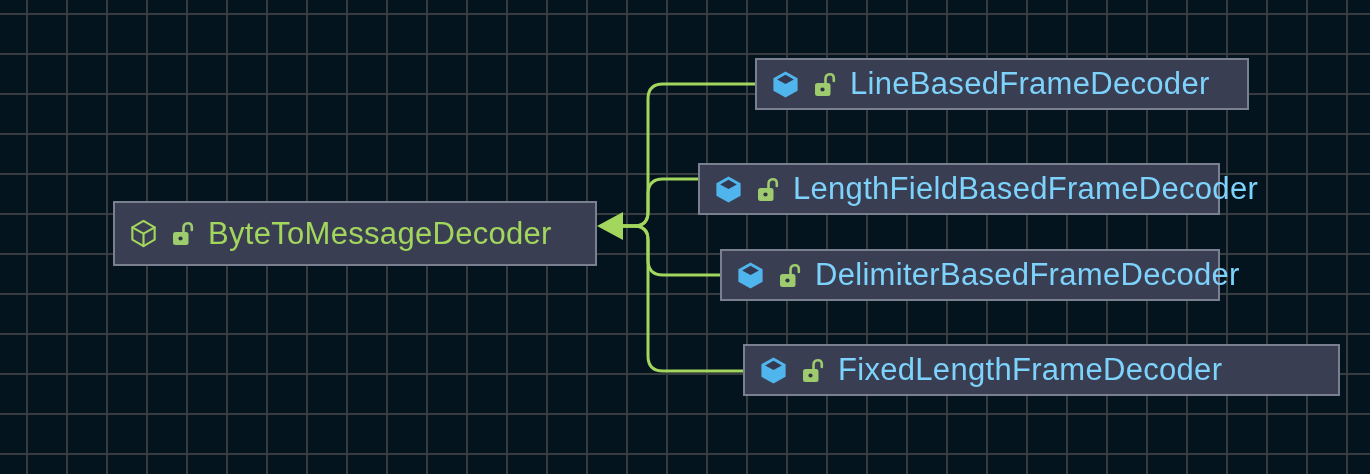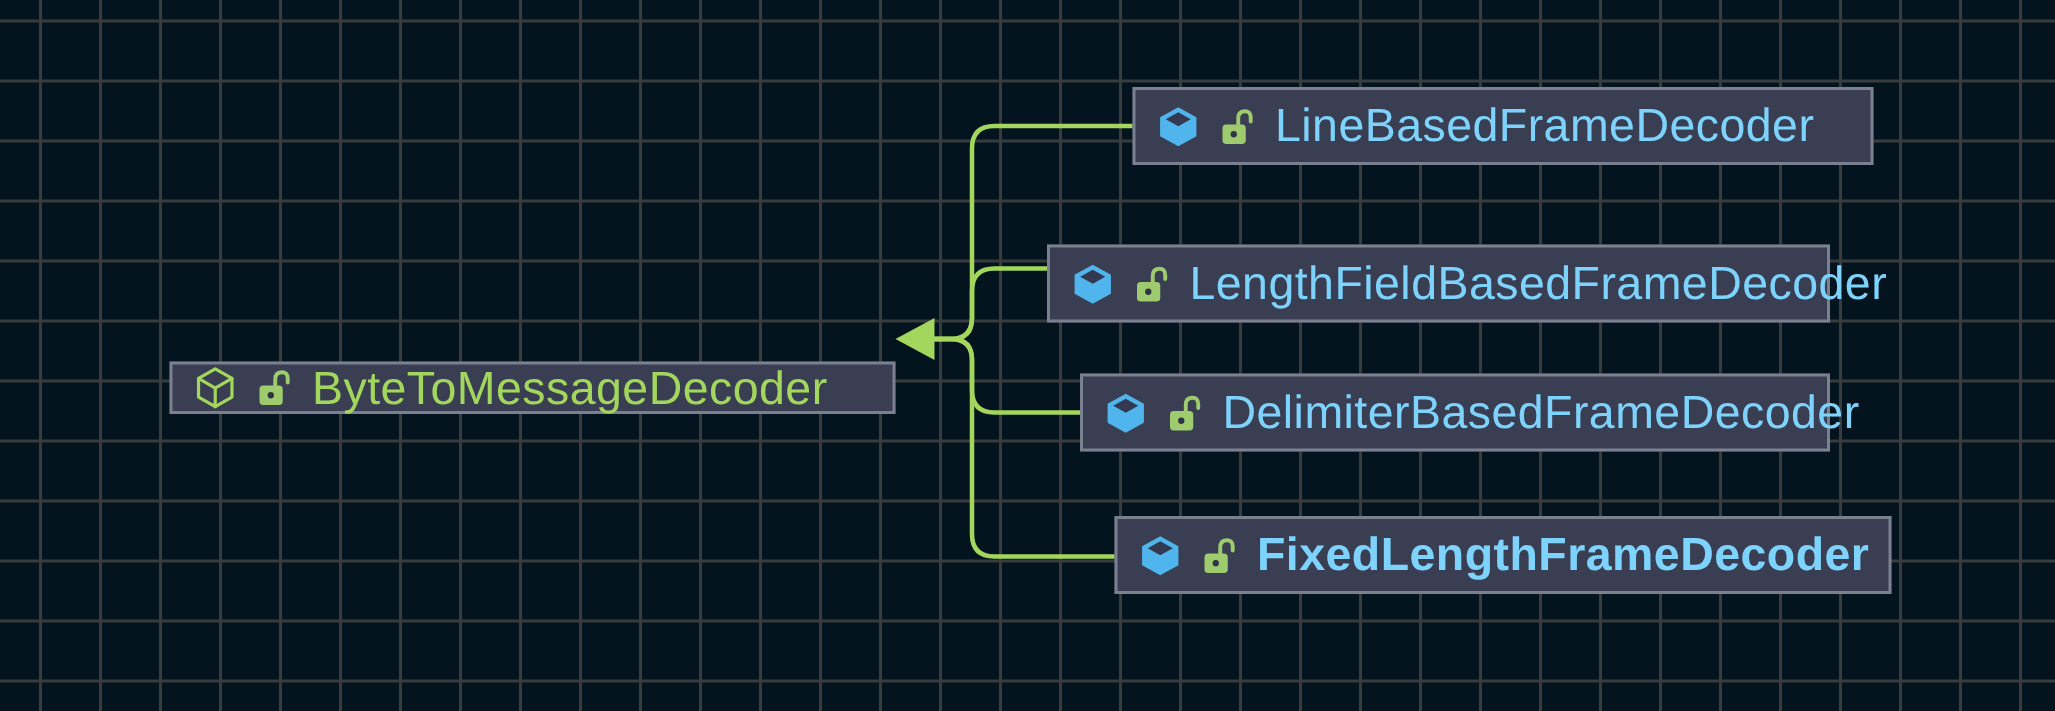--- a/index.html
+++ b/index.html
@@ -49,25 +49,25 @@
   }
   .node-label {
     font-size: 31px;
     letter-spacing: 0.3px;
   }
   .base .node-label { color: #a2d65c; }
   .sub  .node-label { color: #7dd3fc; }
 
   .type-icon svg, .lock-icon svg { display: block; }
 
-  .node-main  { left: 113px; top: 201px; width: 484px; height: 35px; margin-top: 40px; }
+  .node-main  { left: 113px; top: 201px; width: 484px; height: 65px; }
   .node-line  { left: 755px; top: 58px;  width: 494px; }
   .node-len   { left: 698px; top: 153px; width: 522px; margin-top: 10px; }
   .node-delim { left: 720px; top: 249px; width: 500px; }
-  .node-fixed { left: 743px; top: 344px; width: 518px; font-weight: bold; }
+  .node-fixed { left: 743px; top: 344px; width: 597px; }
 </style>
 </head>
 <body>
 
 <div class="canvas">
 
   <svg class="edges" viewBox="0 0 1370 474" xmlns="http://www.w3.org/2000/svg">
     <path class="edge" d="M755 84 H663 Q648 84 648 99 V212 Q648 226 634 226 H622"></path>
     <path class="edge" d="M698 179 H663 Q648 179 648 194 V212 Q648 226 634 226 H622"></path>
     <path class="edge" d="M720 275 H663 Q648 275 648 260 V240 Q648 226 634 226 H622"></path>

